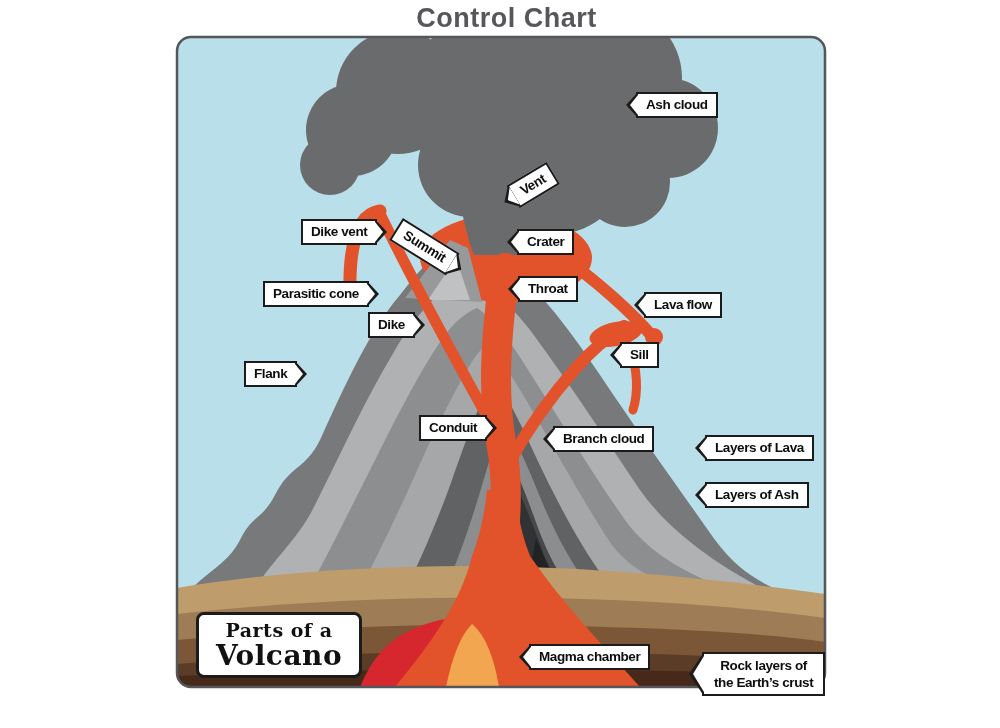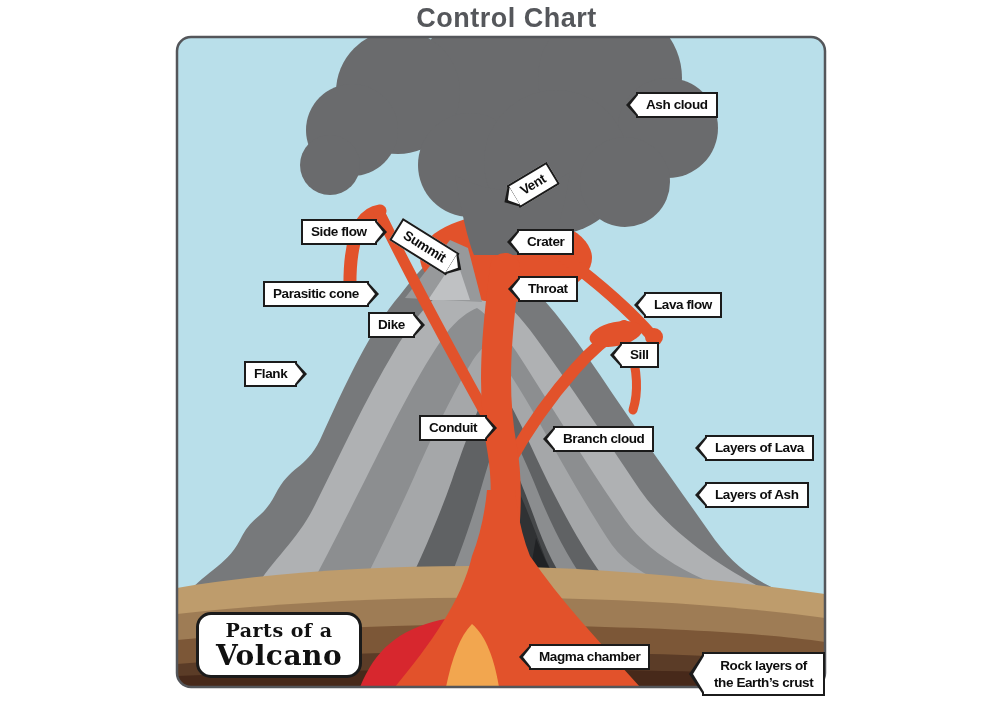--- a/index.html
+++ b/index.html
@@ -20,21 +20,21 @@
   .tag.pr::before{content:"";position:absolute;right:-12px;top:-2px;width:0;height:0;border-style:solid;
        border-width:13px 0 13px 12px;border-color:transparent transparent transparent #1b1b1b;}
   .tag.pr::after{content:"";position:absolute;right:-8px;top:1px;width:0;height:0;border-style:solid;
        border-width:10px 0 10px 8px;border-color:transparent transparent transparent #fff;}
   .tag.two{line-height:17px;padding:3px 10px;text-align:center;margin-top:48px;}
   .tag.two.pl::before{border-width:22px 15px 22px 0;left:-15px;}
   .tag.two.pl::after{border-width:18px 11px 18px 0;left:-11px;top:2px;}
 
   
   .title-box{position:absolute;left:196px;top:612px;width:160px;height:60px;background:#fff;
-       border:3px solid #1b1b1b;border-radius:15px;display:flex;flex-direction:column;
+       border:3px solid #1b1b1b;border-radius:8px;display:flex;flex-direction:column;
        align-items:center;justify-content:center;z-index:5;color:#111;}
   .tb1{font:700 19px/21px "DejaVu Serif","Liberation Serif",serif;letter-spacing:.5px;}
   .tb2{font:700 28px/29px "DejaVu Serif","Liberation Serif",serif;letter-spacing:.5px;}
 </style>
 </head>
 <body>
 
 <div class="page">
 
   <div class="page-title">Control Chart</div>
@@ -97,21 +97,21 @@
       <path fill="none" stroke-width="30" stroke-linecap="round" d="M505,268 C497,330 491,390 502,448 C510,492 504,540 497,600" stroke="#E2522B"></path>
       <path d="M472,556 C462,600 430,645 395,687 L640,687 C598,640 560,600 530,556 C522,536 517,512 515,490 L487,490 C485,512 480,536 472,556 Z" fill="#E2522B"></path>
       <path d="M446,687 C452,658 460,636 472,624 C486,636 494,658 499,687 Z" fill="#F2A64F"></path>
     </g>
 
     <rect x="177" y="37" width="648" height="650" rx="14" fill="none" stroke-width="2.5" stroke="#54565A"></rect>
   </svg>
 
   <div class="tag pl" style="left:636px;top:92px">Ash cloud</div>
   <div class="tag pl" style="left:513px;top:184px;transform:rotate(-31deg)">Vent</div>
-  <div class="tag pr" style="left:301px;top:219px">Side flow</div>
+  <div class="tag pr" style="left:301px;top:219px">Dike vent</div>
   <div class="tag pr" style="left:396px;top:216px;transform:rotate(32deg)">Summit</div>
   <div class="tag pl" style="left:517px;top:229px">Crater</div>
   <div class="tag pr" style="left:263px;top:281px">Parasitic cone</div>
   <div class="tag pl" style="left:518px;top:276px">Throat</div>
   <div class="tag pr" style="left:368px;top:312px">Dike</div>
   <div class="tag pl" style="left:644px;top:292px">Lava flow</div>
   <div class="tag pl" style="left:620px;top:342px">Sill</div>
   <div class="tag pr" style="left:244px;top:361px">Flank</div>
   <div class="tag pr" style="left:419px;top:415px">Conduit</div>
   <div class="tag pl" style="left:553px;top:426px">Branch cloud</div>

